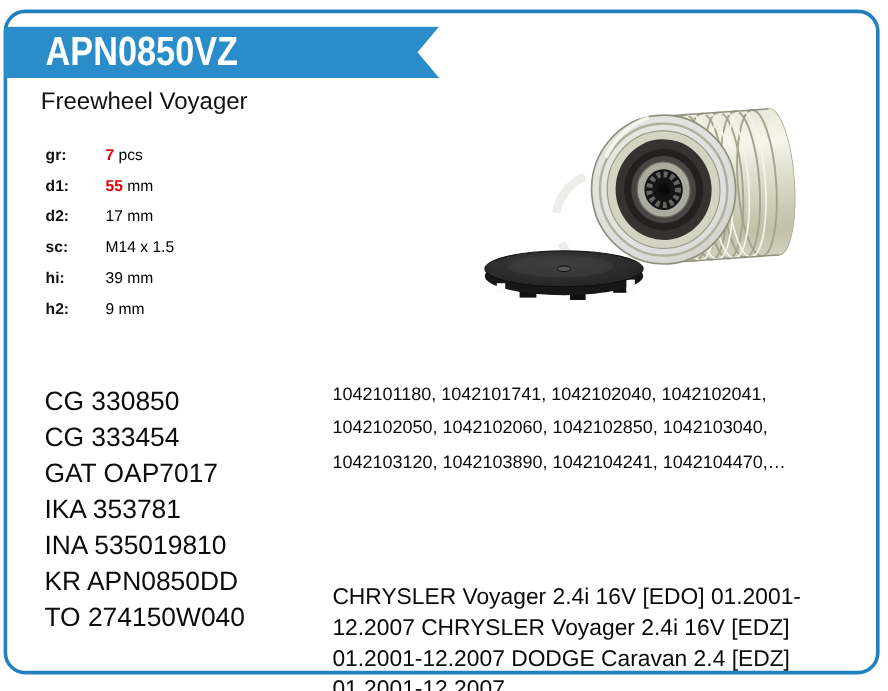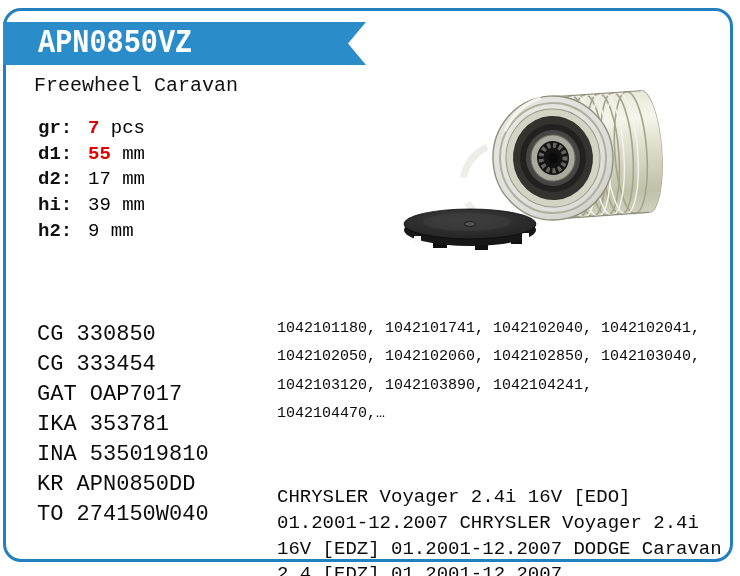--- a/index.html
+++ b/index.html
@@ -1,39 +1,39 @@
 <!DOCTYPE html>
 <html><head>
 <meta charset="utf-8">
 <style>
   html,body{margin:0;padding:0;background:#ffffff;}
   .stage{
     position:relative;width:740px;height:576px;background:#ffffff;
-    font-family:Liberation Mono, monospace;color:#000;overflow:hidden;
+    font-family:Liberation Sans, sans-serif;color:#000;overflow:hidden;
   }
   .card{
     position:absolute;left:3px;top:8px;width:730px;height:554px;
     box-sizing:border-box;border:3px solid #2380BF;border-radius:18px;
     background:#ffffff;
   }
   .banner{
     position:absolute;left:3px;top:22px;width:363px;height:43px;
     background:#2B8CCA;
     clip-path:polygon(0 0,100% 0,calc(100% - 18px) 50%,100% 100%,0 100%);
   }
   .banner-text{
     display:inline-block;margin-left:35px;line-height:43px;
     font-size:34px;font-weight:bold;color:#ffffff;
     transform:scaleX(0.84);transform-origin:left center;white-space:nowrap;
   }
   .subtitle{
     position:absolute;left:34px;top:74px;font-size:20px;color:#111;
   }
   .specs{
-    position:absolute;left:38px;top:116px;font-size:19px;
+    position:absolute;left:38px;top:116px;font-size:13px;
   }
   .spec-row{line-height:25.7px;white-space:nowrap;}
   .spec-label{display:inline-block;width:50px;font-weight:bold;color:#111;}
   .spec-hl{color:#E00000;font-weight:bold;font-style:normal;}
   .crossrefs{
     position:absolute;left:37px;top:320px;font-size:22px;color:#0b0b0b;
   }
   .crossref-line{line-height:30px;white-space:nowrap;}
   .oe-block{
     position:absolute;left:277px;top:315px;width:432px;
@@ -49,31 +49,34 @@
 <body>
 
 <div class="stage">
 
   <div class="card"></div>
 
   <div class="banner">
     <span class="banner-text">APN0850VZ</span>
   </div>
 
-  <div class="subtitle">Freewheel Caravan</div>
+  <div class="subtitle">Freewheel Voyager</div>
 
   <div class="specs">
     <div class="spec-row">
       <span class="spec-label">gr:</span><span class="spec-hl">7</span><span> pcs</span>
     </div>
     <div class="spec-row">
       <span class="spec-label">d1:</span><span class="spec-hl">55</span><span> mm</span>
     </div>
     <div class="spec-row">
       <span class="spec-label">d2:</span><span class="spec-hl"></span><span>17 mm</span>
+    </div>
+    <div class="spec-row">
+      <span class="spec-label">sc:</span><span class="spec-hl"></span><span>M14 x 1.5</span>
     </div>
     <div class="spec-row">
       <span class="spec-label">hi:</span><span class="spec-hl"></span><span>39 mm</span>
     </div>
     <div class="spec-row">
       <span class="spec-label">h2:</span><span class="spec-hl"></span><span>9 mm</span>
     </div>
   </div>
 
   <div class="crossrefs">

